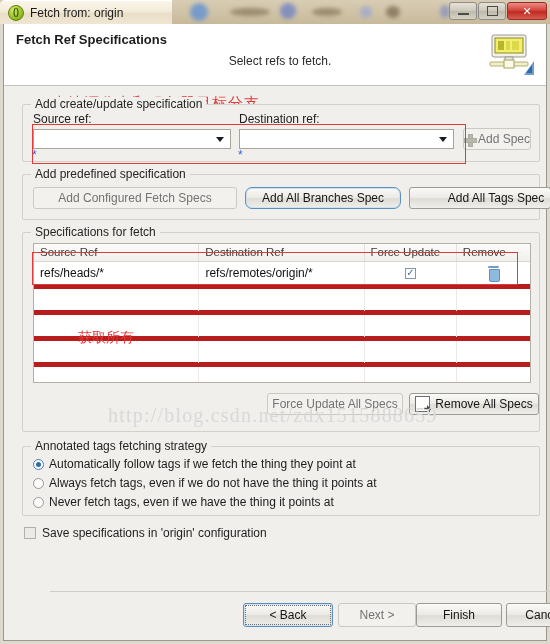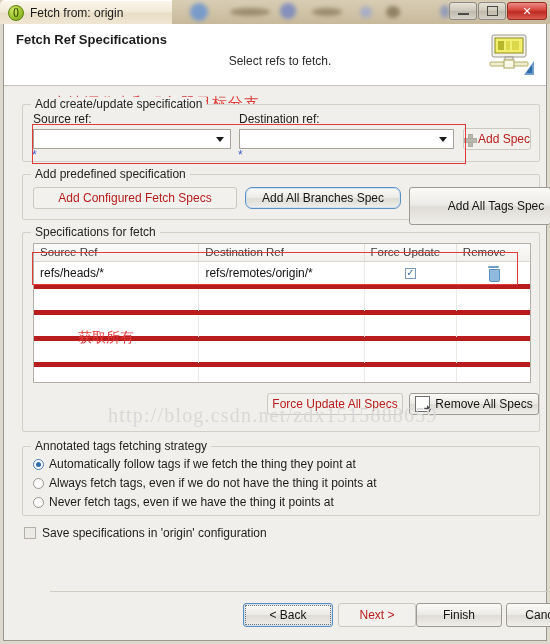--- a/index.html
+++ b/index.html
@@ -107,21 +107,21 @@
 
   
   .btn{
     box-sizing:border-box;
     border:1px solid #9d9a93;border-radius:3px;
     background:linear-gradient(180deg,#fafaf8 0%,#ecebe6 47%,#dedcd4 53%,#efeeea 100%);
     font-size:12px;color:#151515;
     display:flex;align-items:center;justify-content:center;gap:5px;
     cursor:default;white-space:nowrap;
   }
-  .btn.disabled{color:#b91c1c;background:#f2f1ed;border-color:#ccc9c1;}
+  .btn.disabled{color:#737373;background:#f2f1ed;border-color:#ccc9c1;}
   .btn.default{border:1px solid #5a8fc0;box-shadow:inset 0 0 0 1px #cfe2f3;}
   .btn.focusring{outline:1px dotted #6f6f6f;outline-offset:-3px;}
 
   .plusicon{
     position:relative;width:11px;height:11px;
   }
   .plusicon:before,.plusicon:after{
     content:"";position:absolute;background:#b9b6ae;border:1px solid #aeaba3;
   }
   .plusicon:before{left:4px;top:0;width:3px;height:11px;}
@@ -278,21 +278,21 @@
       <div class="redbox" style="left:22px;top:38px;width:434px;height:40px;"></div>
 
       <div class="group" style="left:12px;top:88px;width:518px;height:46px;">
         <span class="legend">Add predefined specification</span>
         <div class="btn disabled" style="position:absolute;left:10px;top:12px;width:204px;height:22px;">
           <span>Add Configured Fetch Specs</span>
         </div>
         <div class="btn default" style="position:absolute;left:222px;top:12px;width:156px;height:22px;border-radius:7px;">
           <span>Add All Branches Spec</span>
         </div>
-        <div class="btn" style="position:absolute;left:386px;top:12px;width:142px;height:38px;padding-left:32px;">
+        <div class="btn" style="position:absolute;left:386px;top:12px;width:142px;height:22px;padding-left:32px;">
           <span>Add All Tags Spec</span>
         </div>
       </div>
 
       <div class="group" style="left:12px;top:146px;width:518px;height:200px;">
         <span class="legend">Specifications for fetch</span>
 
         <div class="tablewrap" style="left:10px;top:10px;width:498px;height:140px;position:absolute;">
           <div class="thead">
             <div class="c1">Source Ref</div>

